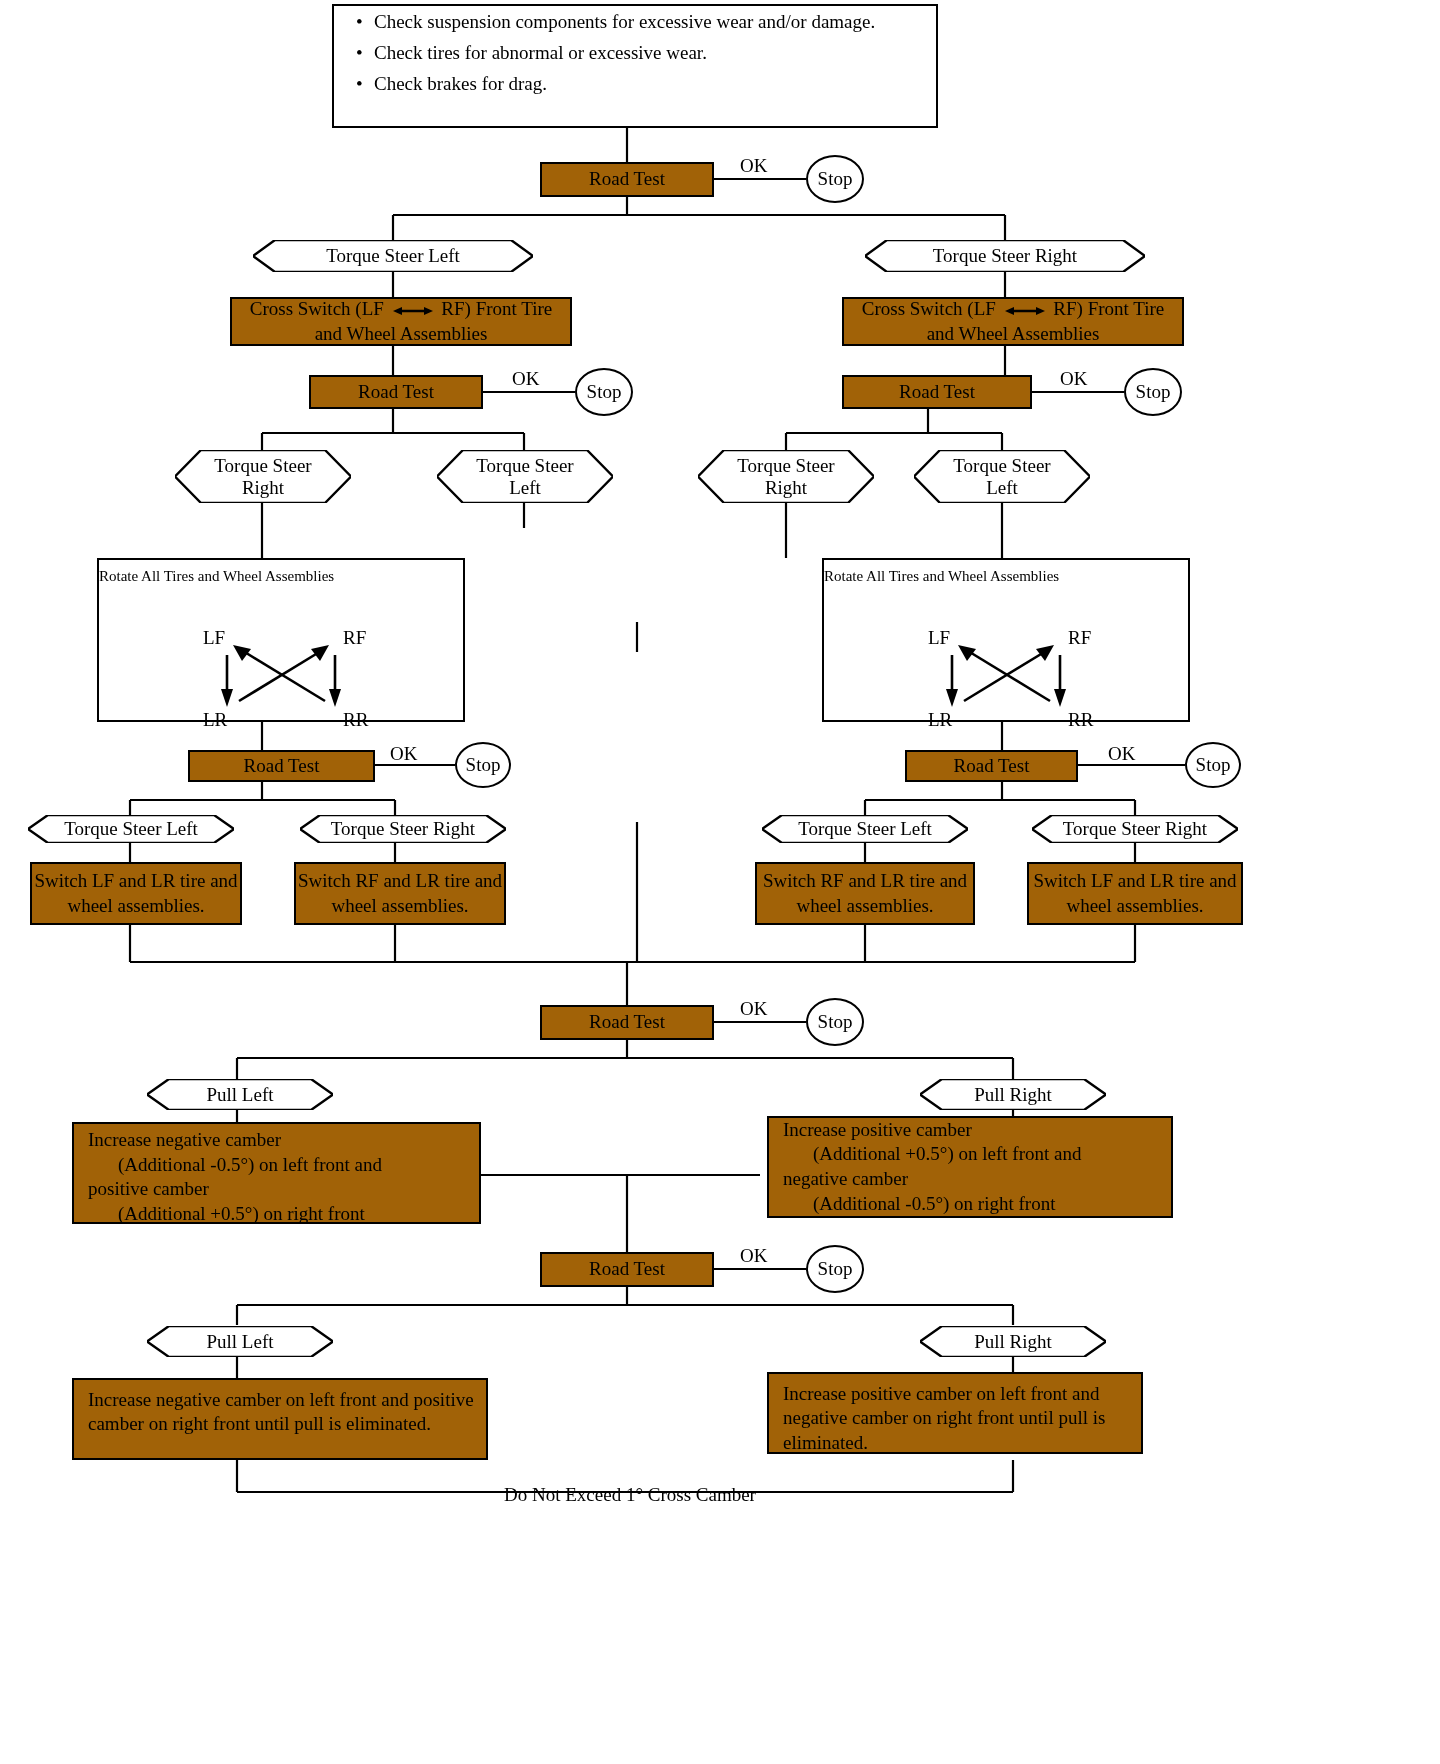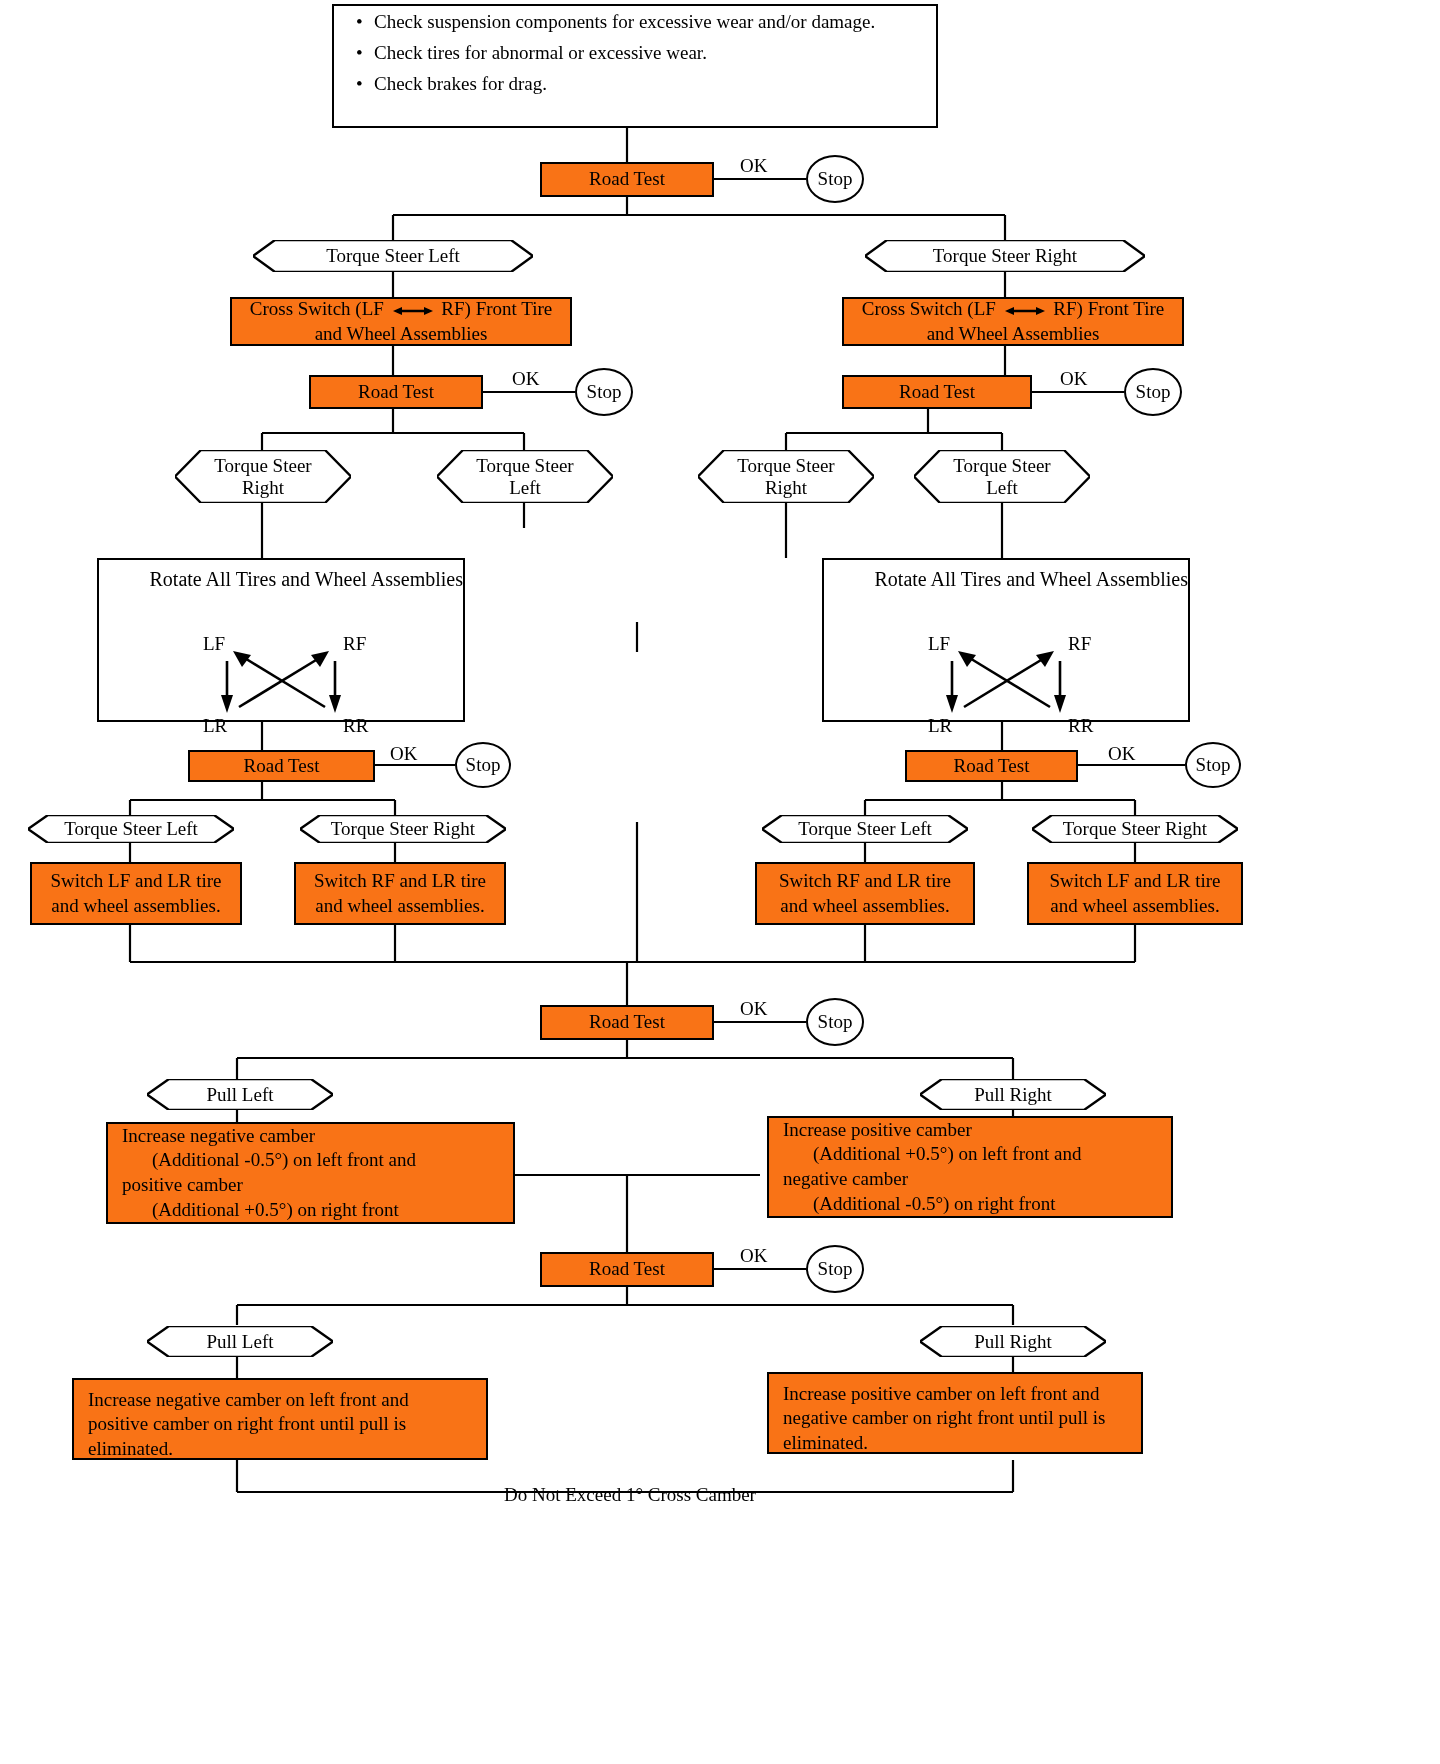--- a/index.html
+++ b/index.html
@@ -3,41 +3,41 @@
 <meta charset="utf-8">
 <style>
   html,body{margin:0;padding:0;background:#fff;}
   body{width:1440px;height:1764px;position:relative;
        font-family:"Liberation Serif", serif;color:#000;overflow:hidden;}
   .canvas{position:absolute;inset:0;}
   svg.wires{position:absolute;left:0;top:0;width:1440px;height:1764px;pointer-events:none;}
 
   
   .node{position:absolute;box-sizing:border-box;}
-  .box{border:2px solid #000;background:#f97316;display:flex;
+  .box{border:2px solid #000;background:#a16207;display:flex;
        align-items:center;justify-content:center;text-align:center;
-       font-size:19px;line-height:1.28;padding:4px 16px;box-sizing:border-box;}
+       font-size:19px;line-height:1.28;padding:4px 0;box-sizing:border-box;}
   .box.left{justify-content:flex-start;text-align:left;padding-left:14px;}
   .rt{font-size:19px;}
   .stop{border:2px solid #000;border-radius:50%;display:flex;align-items:center;
         justify-content:center;font-size:19px;background:#fff;}
   .oklabel{position:absolute;font-size:19px;}
   .hexwrap{position:absolute;text-decoration:underline;}
   .hex{width:100%;height:100%;display:block;}
   .hextext{position:absolute;inset:0;display:flex;flex-direction:column;
            align-items:center;justify-content:center;font-size:19px;
            line-height:1.15;text-align:center;}
   .bullets{position:absolute;border:2px solid #000;background:#fff;
            font-size:19px;line-height:1.0;padding:6px 0 8px 0;box-sizing:border-box;}
   .bullets ul{margin:0;padding:0 18px 0 40px;list-style:none;}
   .bullets li{margin:0 0 12px 0;position:relative;}
   .bullets li:last-child{margin-bottom:0;}
   .bullets li:before{content:"\2022";position:absolute;left:-18px;top:0;}
   .caption{position:absolute;font-size:19px;text-align:center;}
-  .rot-title{font-size:20px;text-align:right;display:block;padding-left:44px;}
+  .rot-title{font-size:15px;text-align:left;display:block;}
   .rotdiag{position:absolute;left:0;right:0;}
   .tirelbl{position:absolute;font-size:19px;}
   .camber{font-size:19px;line-height:1.3;}
   .camber .ind{padding-left:30px;display:block;}
 </style>
 </head>
 <body>
 
 <div class="canvas">
 
@@ -350,21 +350,21 @@
   </div>
   <div class="hexwrap" style="left:920px;top:1079px;width:186px;height:31px;">
     <svg class="hex" viewBox="0 0 186 31" preserveAspectRatio="none">
       <polygon points="0,15.5 22,0 164,0 186,15.5 164,31 22,31" fill="#fff" stroke="#000" stroke-width="2.4"></polygon>
     </svg>
     <div class="hextext">
         <span>Pull Right</span>
       </div>
   </div>
 
-  <div class="node box left camber" style="left:72px;top:1122px;width:409px;height:102px;flex-direction:column;align-items:flex-start;justify-content:center;margin-left:34px;">
+  <div class="node box left camber" style="left:72px;top:1122px;width:409px;height:102px;flex-direction:column;align-items:flex-start;">
     <span>Increase negative camber</span>
     <span class="ind">(Additional -0.5°) on left front and</span>
     <span>positive camber</span>
     <span class="ind">(Additional +0.5°) on right front</span>
   </div>
   <div class="node box left camber" style="left:767px;top:1116px;width:406px;height:102px;flex-direction:column;align-items:flex-start;justify-content:center;">
     <span>Increase positive camber</span>
     <span class="ind">(Additional +0.5°) on left front and</span>
     <span>negative camber</span>
     <span class="ind">(Additional -0.5°) on right front</span>

